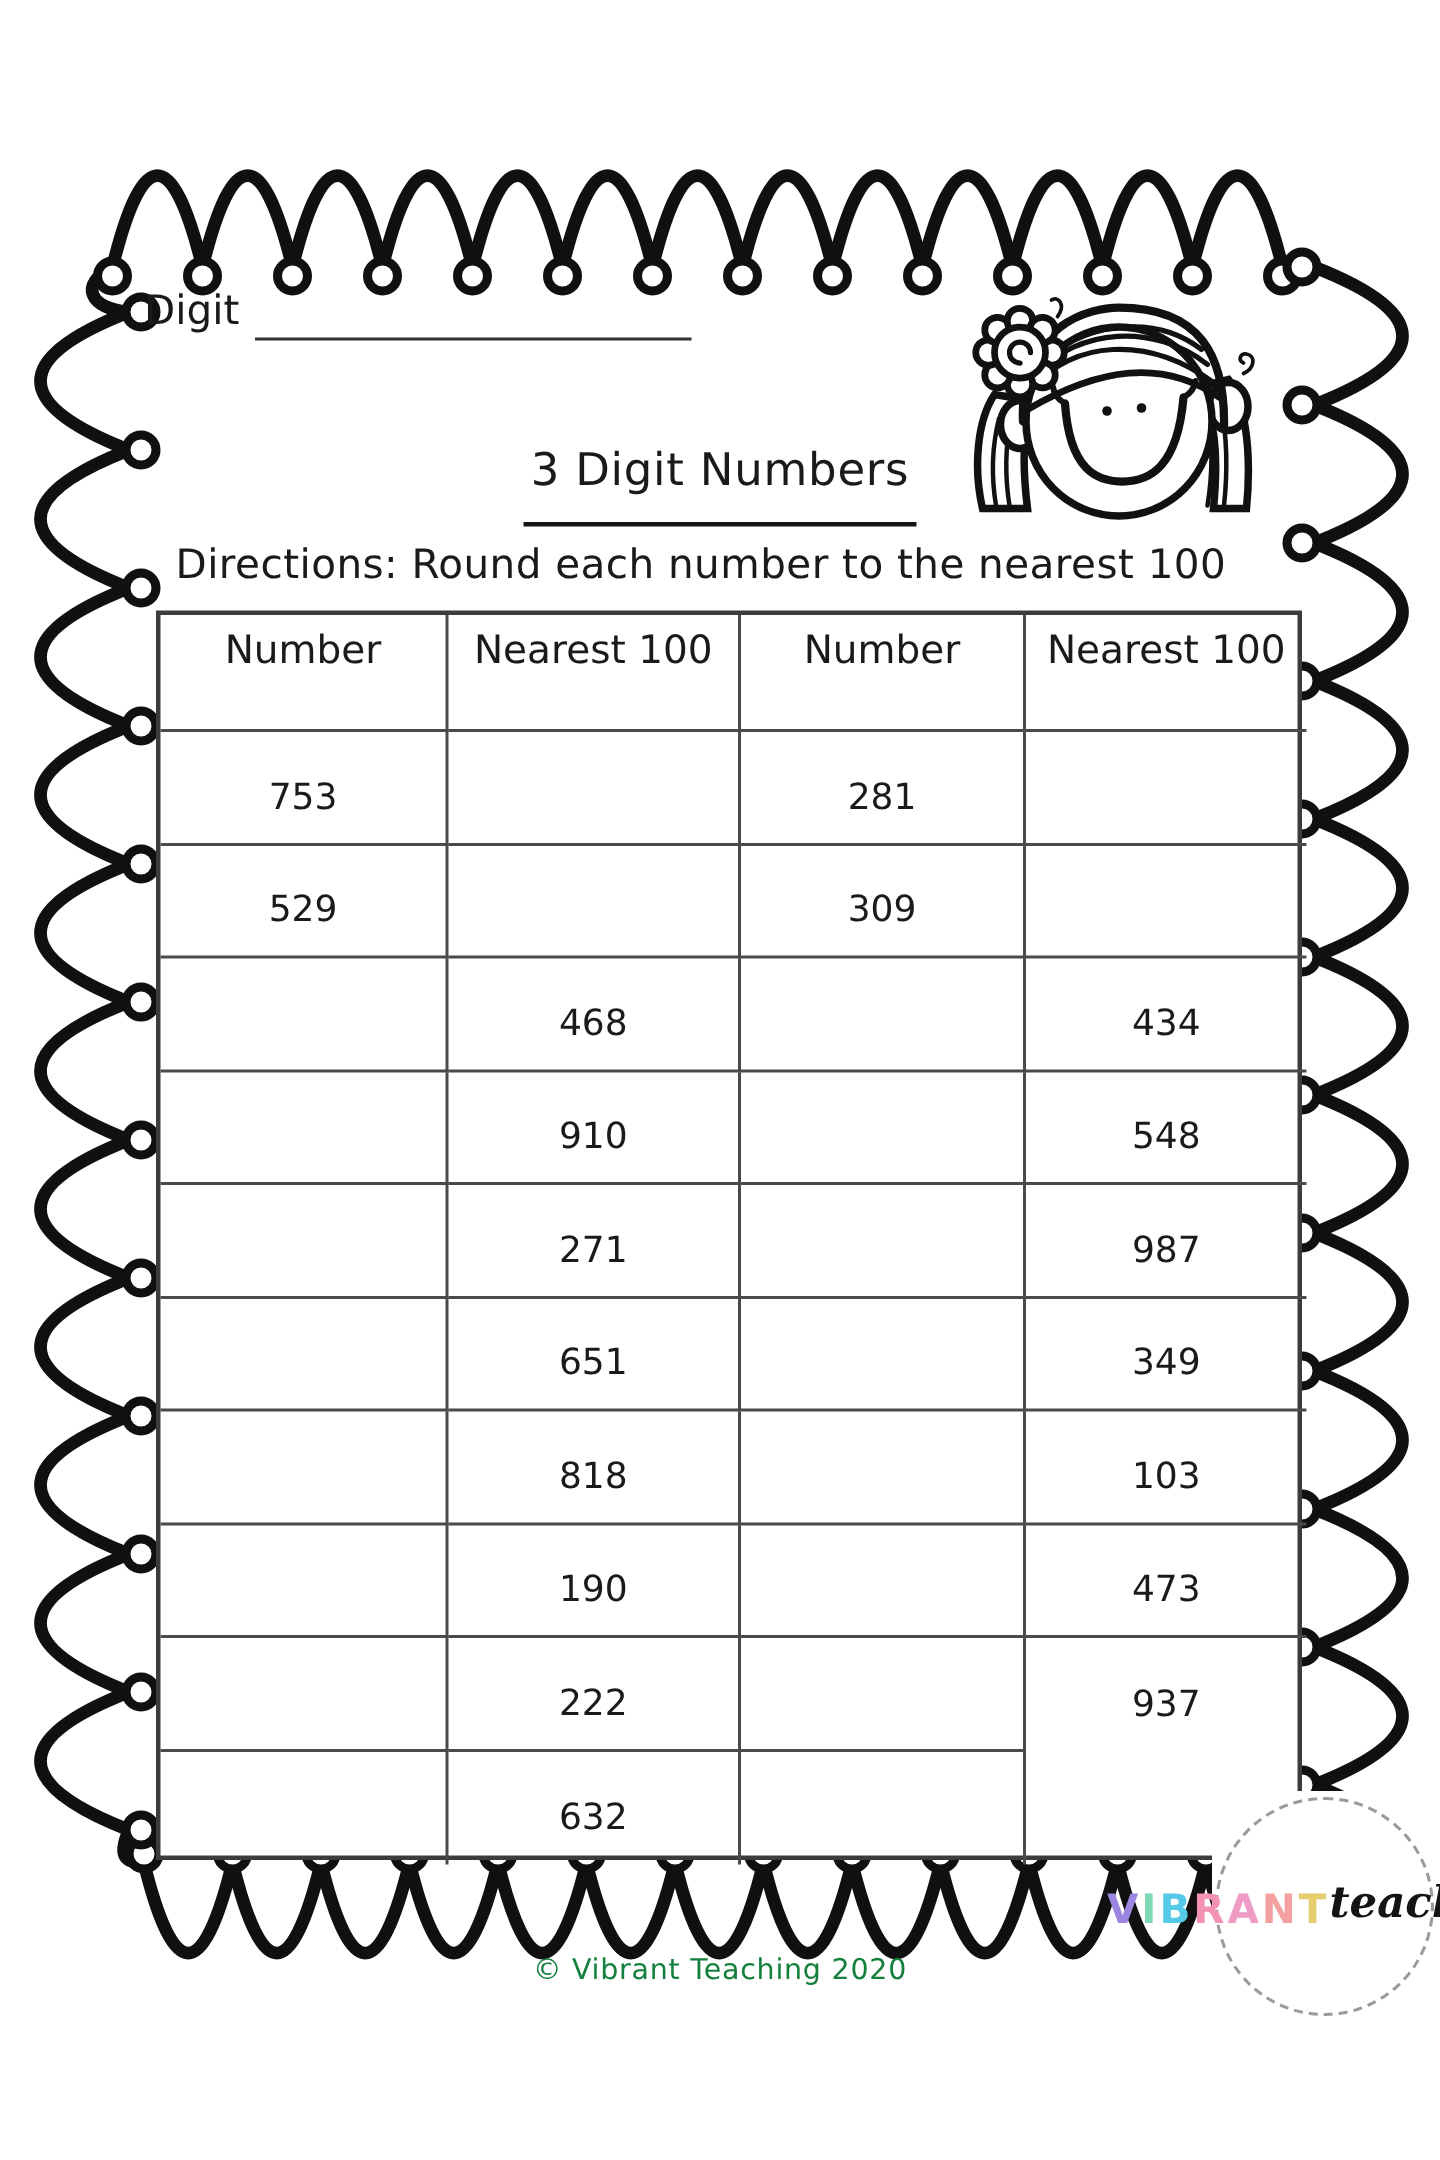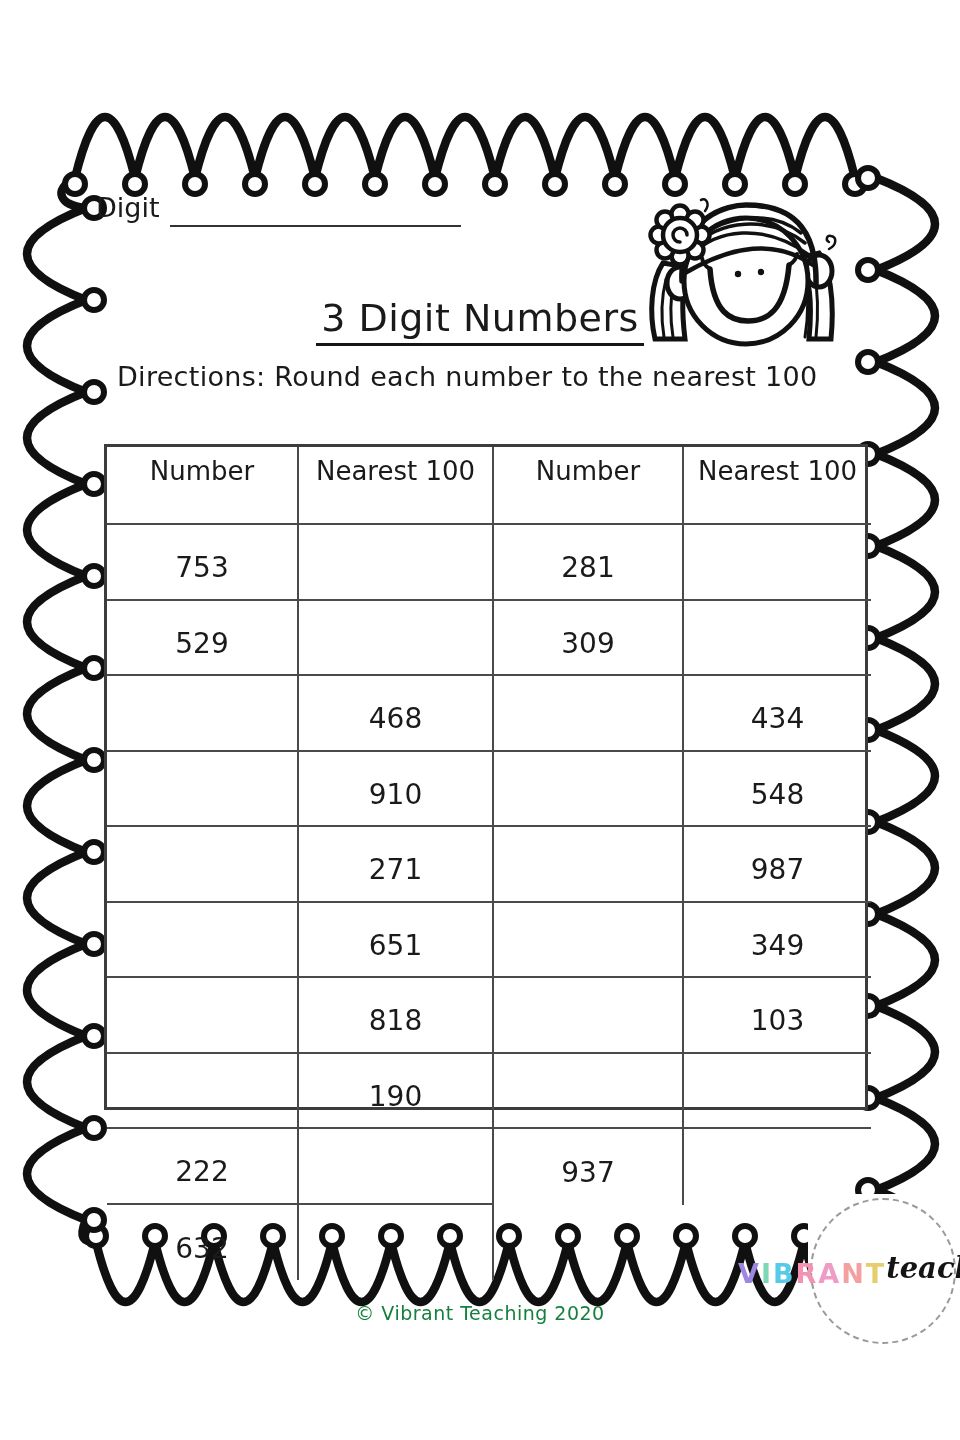--- a/index.html
+++ b/index.html
@@ -9,36 +9,36 @@
   }
   .abs { position:absolute; }
   
   #border-svg { position:absolute; left:0; top:0; z-index:1; }
   
   #name-label { left:96px; top:192px; font-size:27px; z-index:2; }
   #name-line  { left:170px; top:199px; width:291px; height:26px;
                 border-bottom:2px solid #333; z-index:2; }
   #girl-svg   { left:633px; top:197px; z-index:2; }
   #page-title { left:0; right:0; top:296px; text-align:center; z-index:2; }
-  #page-title span { display:inline-block; font-size:38px; letter-spacing:.5px;
-                border-bottom:3px solid #161616; padding:0 5px 3px; }
+  #page-title span { display:inline-block; font-size:30px; letter-spacing:.5px;
+                border-bottom:3px solid #161616; padding:0 5px 17px; }
   #directions { left:117px; top:361px; font-size:27px; z-index:2; letter-spacing:.3px; }
   
   #worksheet-table {
-    left:104px; top:407px; width:764px; height:666px; z-index:2;
+    left:104px; top:407px; width:764px; height:833px; z-index:2;
     display:grid; grid-template-columns:192px 195px 190px 187px;
     grid-template-rows:78px repeat(10, 75.5px);
-    border:3px solid #3c3c3c; box-sizing:border-box; background:#fff;margin-top:37px;
+    border:3px solid #3c3c3c; box-sizing:border-box; background:#fff;
   }
   .cell { border-right:2px solid #4a4a4a; border-bottom:2px solid #4a4a4a;
           box-sizing:border-box; display:flex; justify-content:center; }
   .cell:nth-child(4n) { border-right:none; }
   .cell:nth-last-child(-n+4) { border-bottom:none; }
   .cell.hdr { align-items:flex-start; padding-top:9px; font-size:26px; }
-  .cell.num, .cell.ans { align-items:center; padding-top:12px; font-size:28px; }
+  .cell.num, .cell.ans { align-items:center; padding-top:12px; font-size:24px; }
   
   #copyright { left:0; right:0; top:1302px; text-align:center; font-size:19px;
                color:#15803d; z-index:2; letter-spacing:.5px; }
   
   #logo-bg { left:808px; top:1194px; width:152px; height:162px; background:#fff; z-index:4; }
   #logo-circle {
     left:810px; top:1198px; width:146px; height:146px; border-radius:50%;
     background:#fff; border:2px dashed #9a9a9a; box-sizing:border-box; z-index:5;
     display:flex; flex-direction:row; align-items:center; justify-content:center;
     padding-top:2px;
@@ -216,20 +216,21 @@
   <div class="cell num">349</div>
   <div class="cell ans"></div>
   <div class="cell num">818</div>
   <div class="cell ans"></div>
 
   <div class="cell num">103</div>
   <div class="cell ans"></div>
   <div class="cell num">190</div>
   <div class="cell ans"></div>
 
+  <div class="cell num">473</div>
   <div class="cell ans"></div>
   <div class="cell num">222</div>
   <div class="cell ans"></div>
 
   <div class="cell num">937</div>
   <div class="cell ans"></div>
   <div class="cell num">632</div>
   <div class="cell ans"></div>
 </div>
 

